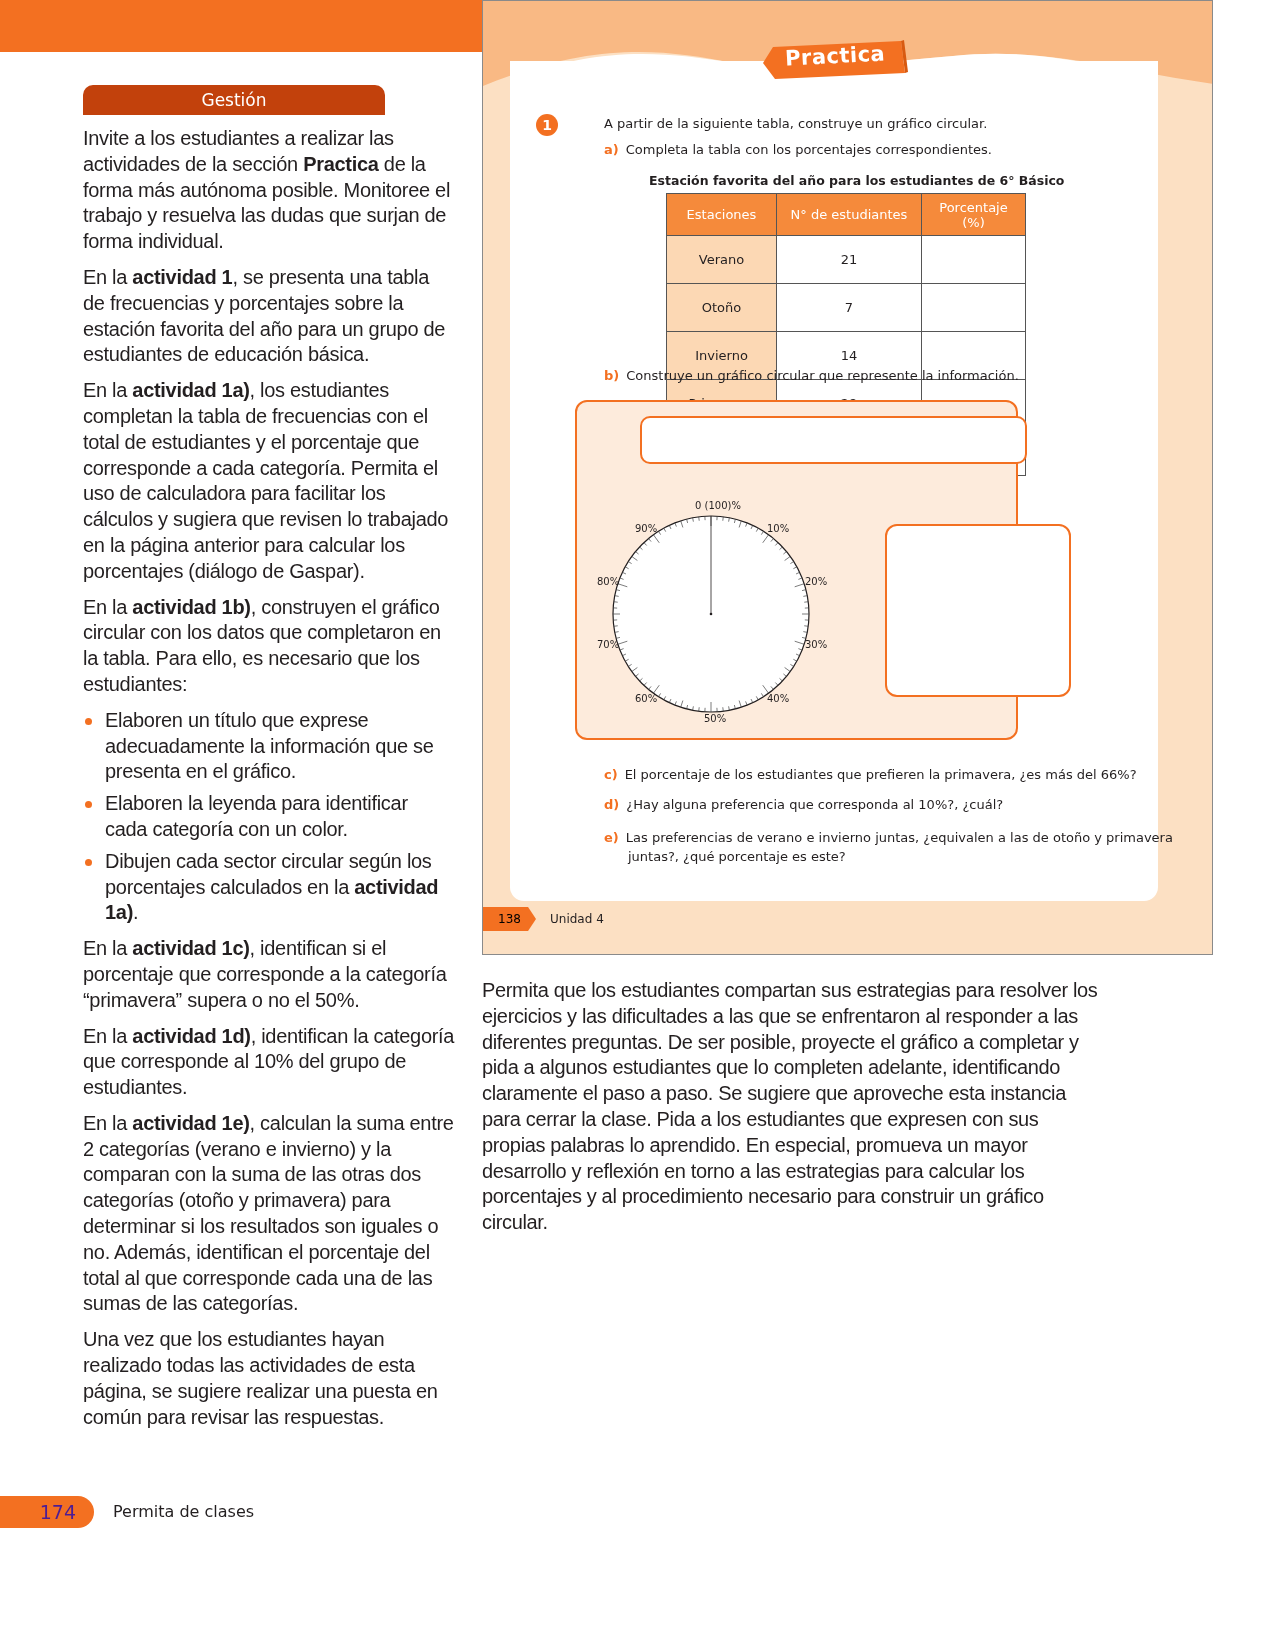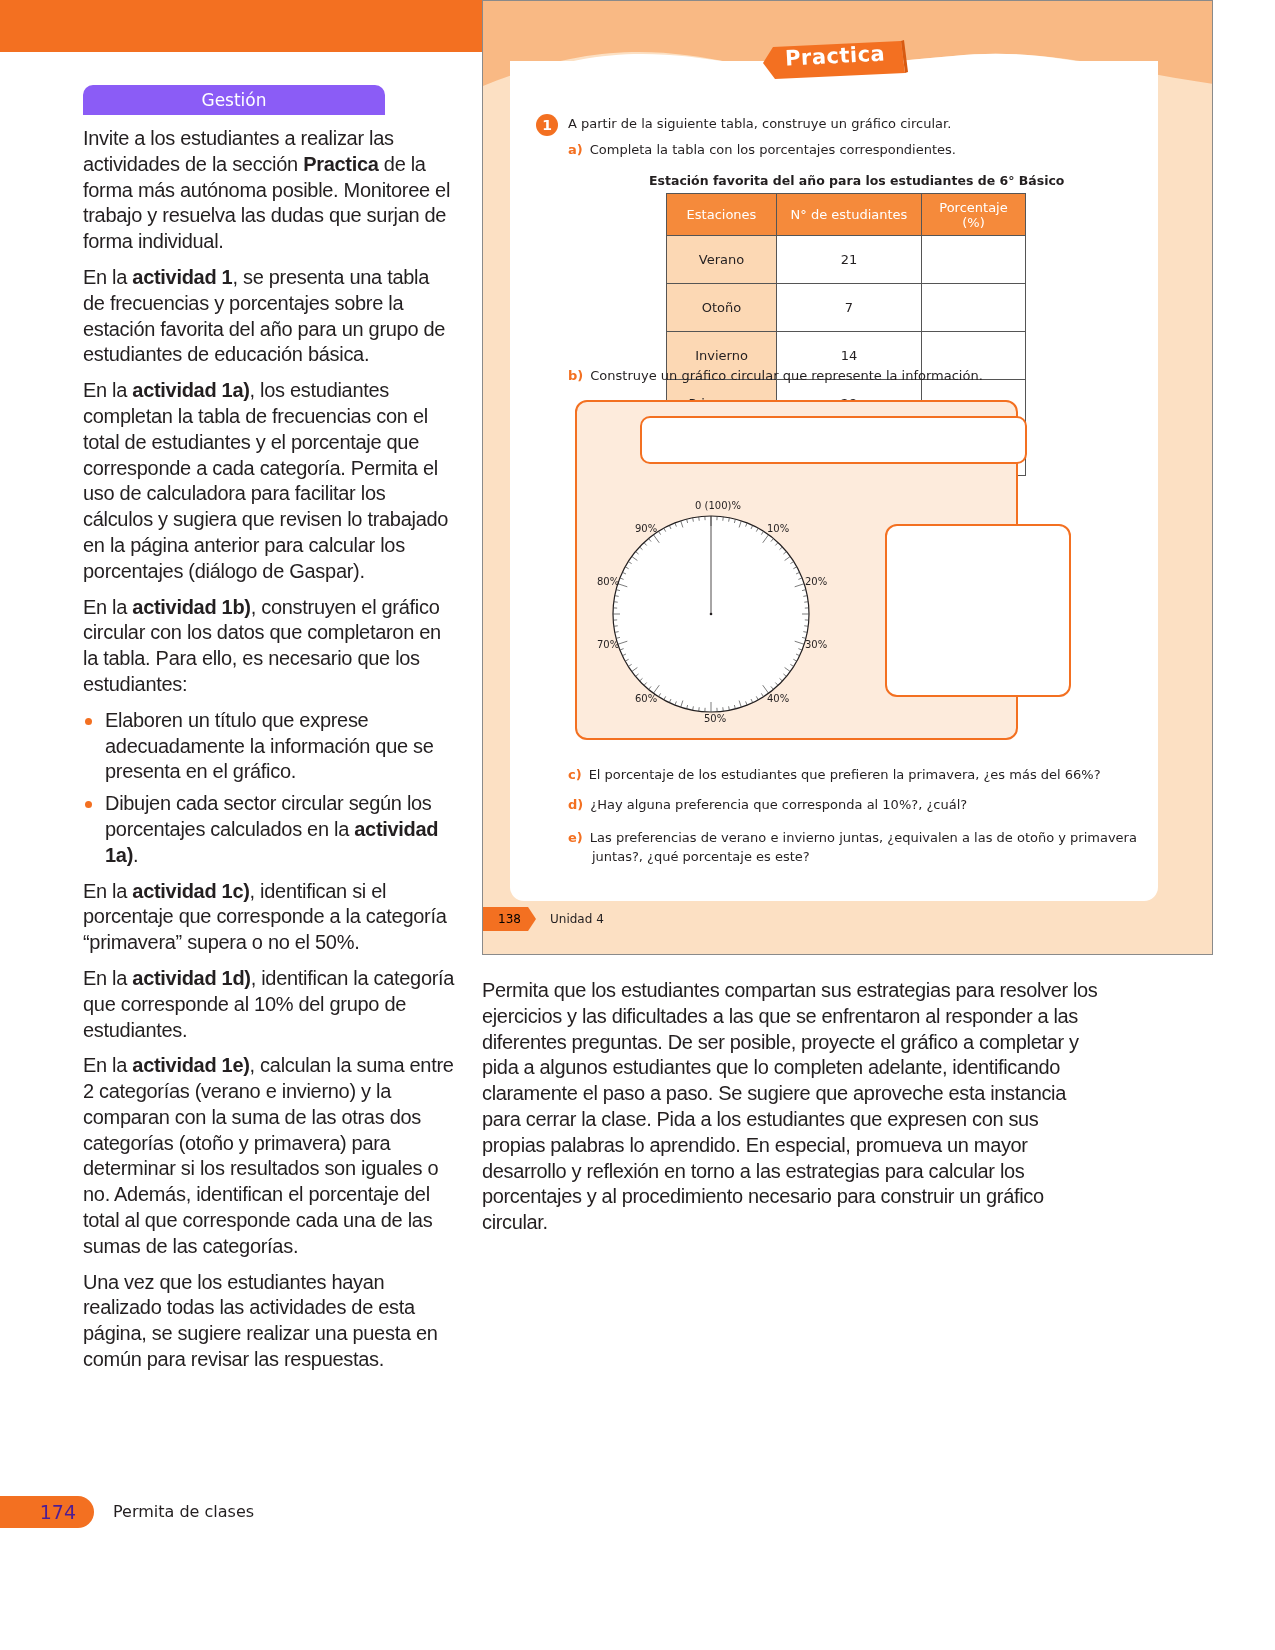--- a/index.html
+++ b/index.html
@@ -3,21 +3,21 @@
 <meta charset="utf-8">
 <style>
   * { box-sizing: border-box; margin: 0; padding: 0; }
   html, body { width: 1275px; height: 1650px; background: #ffffff; overflow: hidden; }
   body { position: relative; font-family: "DejaVu Sans", sans-serif; color: #231f20; }
 
   .top-band { position: absolute; left: 0; top: 0; width: 484px; height: 52px; background: #f37021; }
 
   .gestion-header {
     position: absolute; left: 83px; top: 85px; width: 302px; height: 30px;
-    background: #8b5cf6; border-radius: 10px 10px 0 0;
+    background: #c2410c; border-radius: 10px 10px 0 0;
     color: #fff; font-size: 17px; text-align: center; line-height: 30px;
     font-family: "DejaVu Sans", sans-serif;
   }
 
   .left-col {
     position: absolute; left: 83px; top: 126px; width: 372px;
     font-family: "Liberation Sans", sans-serif; font-size: 20px; line-height: 25.8px;
     color: #231f20; letter-spacing: -0.3px;
   }
   .left-col p { margin-bottom: 10px; }
@@ -38,21 +38,21 @@
   }
   .practica-tag {
     position: absolute; left: 278px; top: 38px; width: 148px; height: 42px;
   }
   .practica-label {
     position: absolute; left: 302px; top: 43px; color: #fff; font-weight: bold;
     font-size: 21px; transform: rotate(-3deg); letter-spacing: 0.5px;
     font-family: "DejaVu Sans", sans-serif;
   }
 
-  .sp-text { position: absolute; font-family: "DejaVu Sans", sans-serif; font-size: 13px; color: #231f20; }
+  .sp-text { position: absolute; font-family: "DejaVu Sans", sans-serif; font-size: 13px; color: #231f20; margin-left: 36px; }
   .num-badge {
     position: absolute; left: 53px; top: 113px; width: 22px; height: 22px; border-radius: 50%;
     background: #f37021; color: #fff; font-weight: bold; font-size: 14px; text-align: center; line-height: 22px;
   }
   .letter { color: #f37021; font-weight: bold; margin-right: 7px; }
 
   .table-title { position: absolute; left: 166px; top: 172px; font-size: 12.5px; font-weight: bold; font-family: "DejaVu Sans", sans-serif; }
   table.freq {
     position: absolute; left: 183px; top: 192px; border-collapse: collapse;
     font-family: "DejaVu Sans", sans-serif; font-size: 13px;
@@ -106,20 +106,21 @@
 
 <div class="gestion-header">Gestión</div>
 
 <div class="left-col">
   <p><span>Invite a los estudiantes a realizar las actividades de la sección </span><b>Practica</b><span> de la forma más autónoma posible. Monitoree el trabajo y resuelva las dudas que surjan de forma individual.</span></p>
   <p><span>En la </span><b>actividad 1</b><span>, se presenta una tabla de frecuencias y porcentajes sobre la estación favorita del año para un grupo de estudiantes de educación básica.</span></p>
   <p><span>En la </span><b>actividad 1a)</b><span>, los estudiantes completan la tabla de frecuencias con el total de estudiantes y el porcentaje que corresponde a cada categoría. Permita el uso de calculadora para facilitar los cálculos y sugiera que revisen lo trabajado en la página anterior para calcular los porcentajes (diálogo de Gaspar).</span></p>
   <p><span>En la </span><b>actividad 1b)</b><span>, construyen el gráfico circular con los datos que completaron en la tabla. Para ello, es necesario que los estudiantes:</span></p>
   <ul>
     <li><span class="bullet"></span><span>Elaboren un título que exprese adecuadamente la información que se presenta en el gráfico.</span></li>
+    <li><span class="bullet"></span><span>Elaboren la leyenda para identificar cada categoría con un color.</span></li>
     <li><span class="bullet"></span><span>Dibujen cada sector circular según los porcentajes calculados en la </span><b>actividad 1a)</b><span>.</span></li>
   </ul>
   <p><span>En la </span><b>actividad 1c)</b><span>, identifican si el porcentaje que corresponde a la categoría “primavera” supera o no el 50%.</span></p>
   <p><span>En la </span><b>actividad 1d)</b><span>, identifican la categoría que corresponde al 10% del grupo de estudiantes.</span></p>
   <p><span>En la </span><b>actividad 1e)</b><span>, calculan la suma entre 2 categorías (verano e invierno) y la comparan con la suma de las otras dos categorías (otoño y primavera) para determinar si los resultados son iguales o no. Además, identifican el porcentaje del total al que corresponde cada una de las sumas de las categorías.</span></p>
   <p>Una vez que los estudiantes hayan realizado todas las actividades de esta página, se sugiere realizar una puesta en común para revisar las respuestas.</p>
 </div>
 
 <div class="student-page">
   <svg class="wave" viewBox="0 0 731 120">

